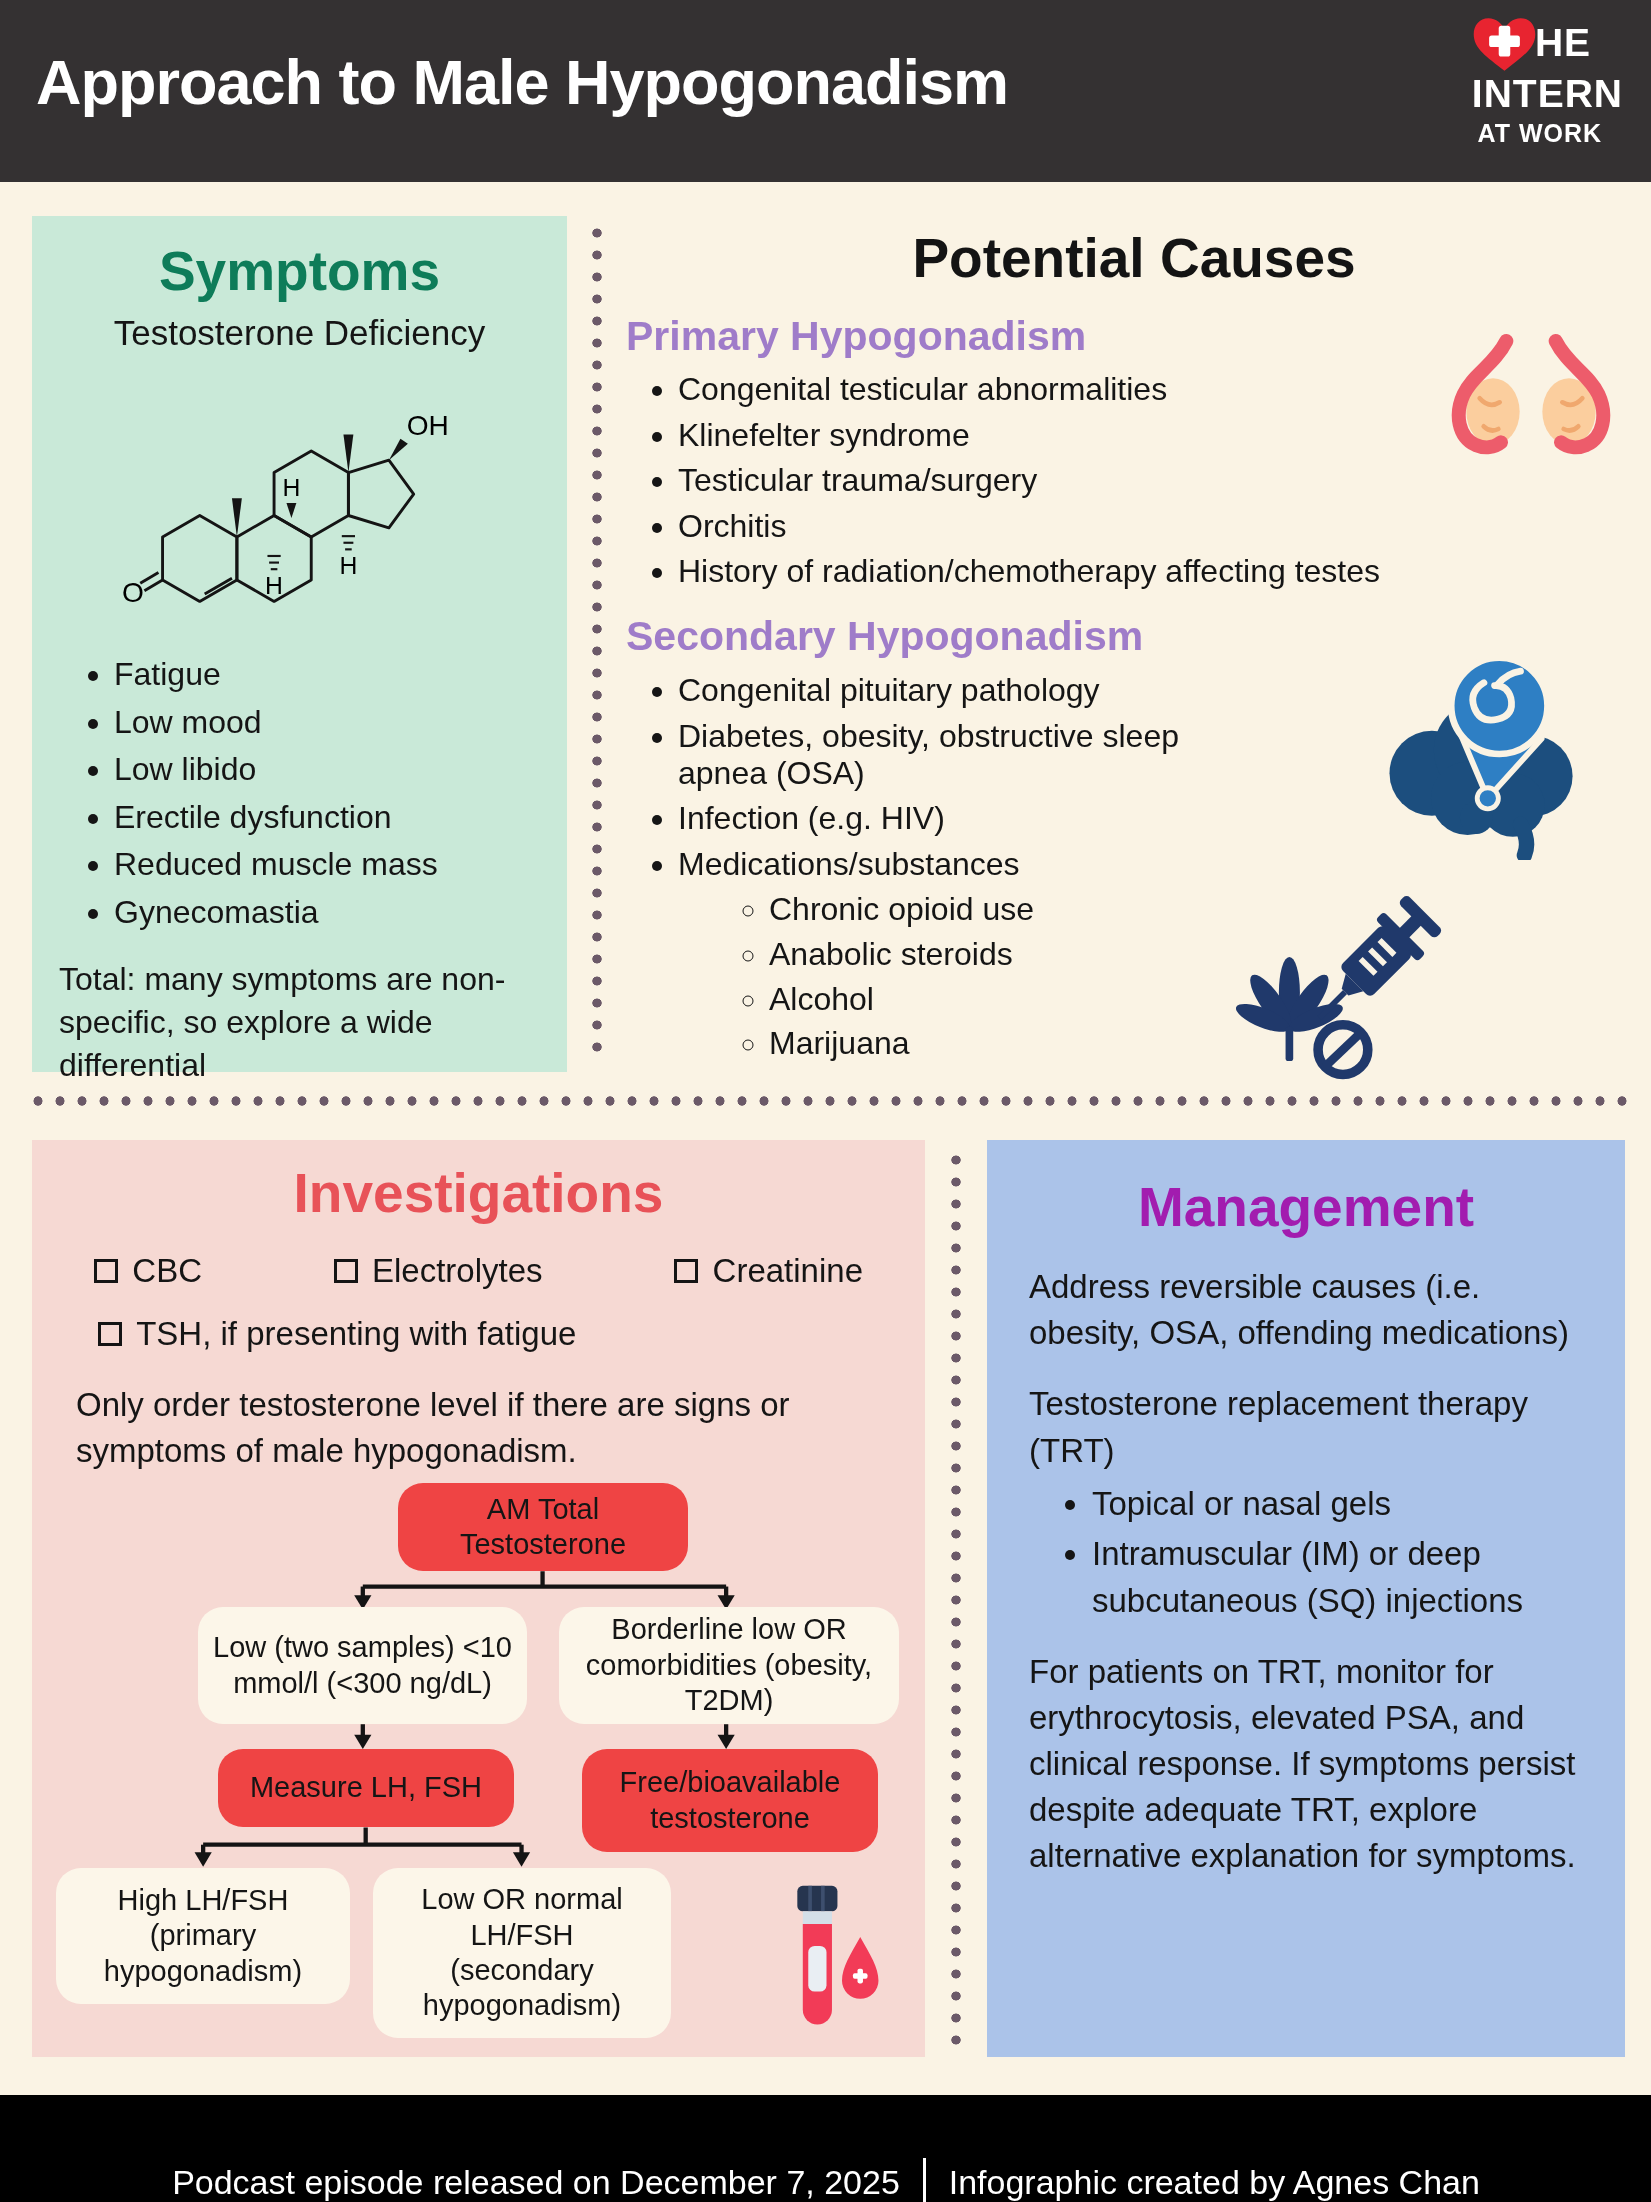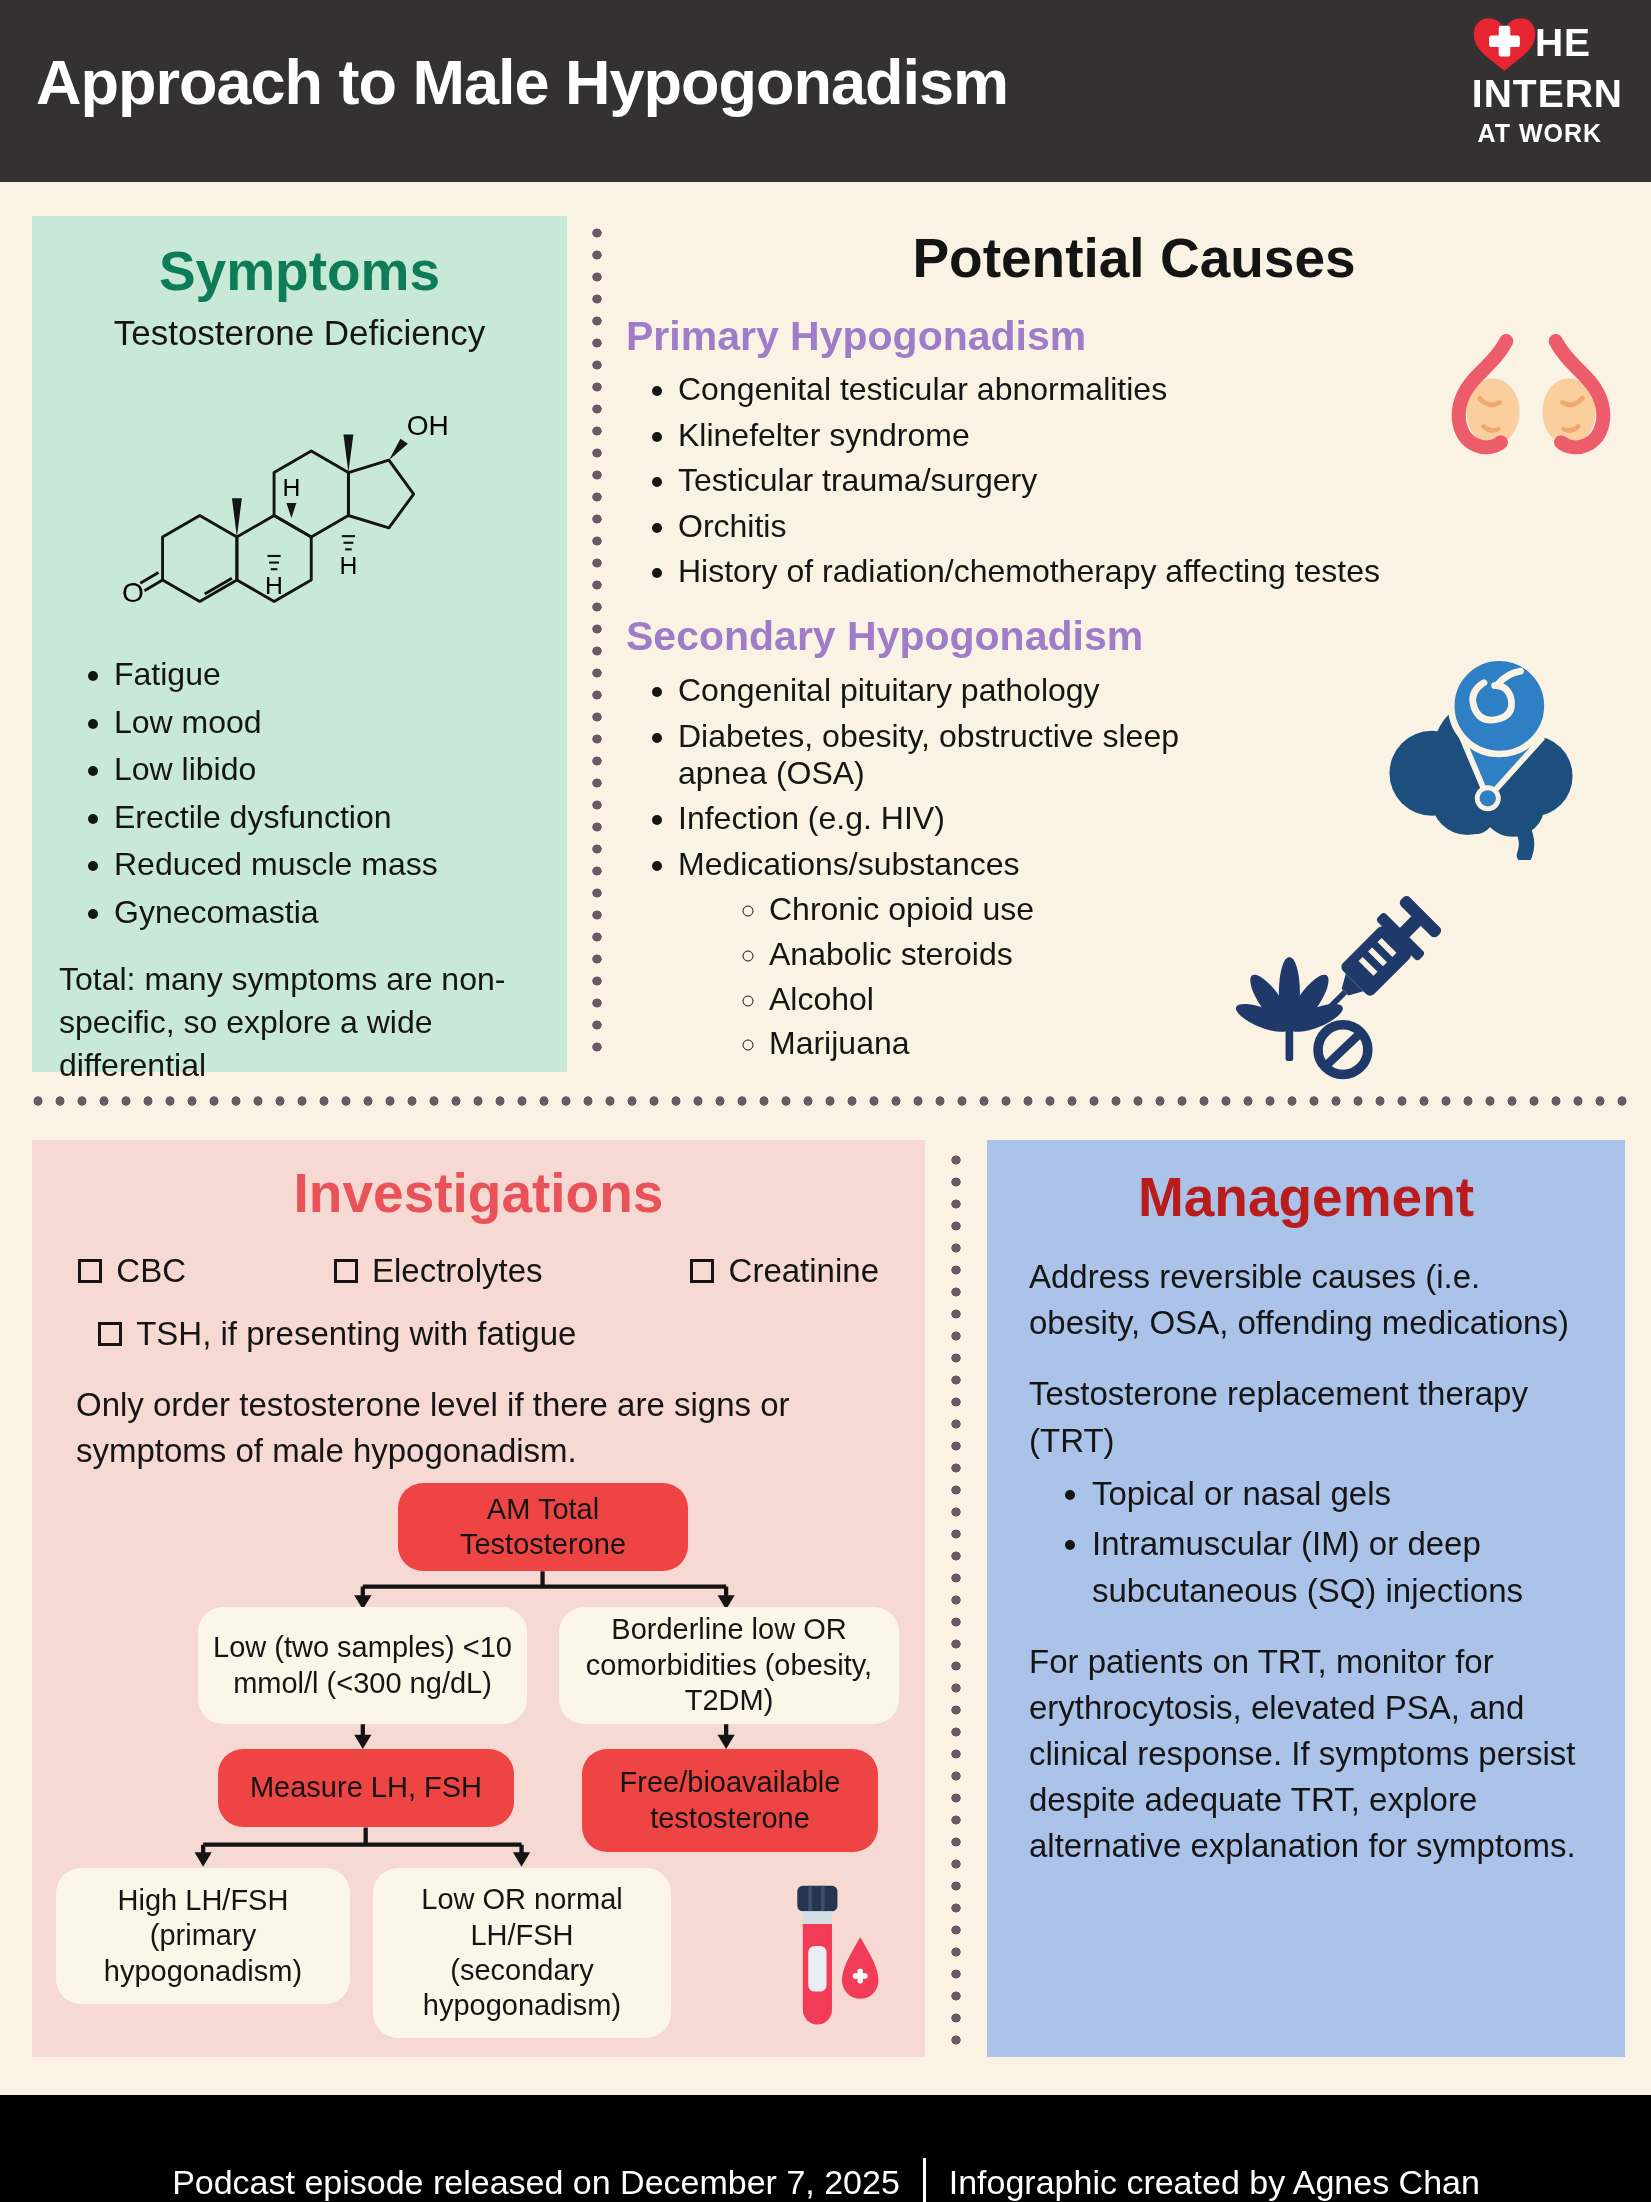--- a/index.html
+++ b/index.html
@@ -40,42 +40,42 @@
   .causes ul{margin:11.5px 0 0;padding-left:52px;font-size:32px;}
   .causes li{margin:8.6px 0;}
   .causes ul.narrow{max-width:650px;}
   .causes ul.sub{list-style:circle;margin:1.9px 0 0;padding-left:143px;font-size:32px;}
   .causes ul.sub li{margin:7.6px 0;}
   .icon-abs{position:absolute;}
 
   .inv-panel{position:absolute;left:32px;top:1140px;width:893px;height:917px;background:#f6d9d3;padding:0 44px;}
   .inv-panel h2{margin:0;padding-top:21px;text-align:center;font-size:55px;font-weight:700;color:#e85258;}
   .cb-row{display:flex;align-items:center;font-size:33px;}
-  .cb-row1{justify-content:space-between;margin:27px 2px 0;align-items:center;}
+  .cb-row1{justify-content:space-between;margin:27px 18px 0;align-items:center;}
   .cb-row2{margin:25px 1.9px 0;padding-left:20px;}
   .cb-item{display:flex;align-items:center;}
   .cbx{display:inline-block;width:24px;height:24px;border:3.8px solid #141414;margin-right:14.3px;flex:0 0 auto;}
   .inv-note{margin:29px 0 0;font-size:33px;line-height:1.38;max-width:813px;}
 
   .flowbox{position:absolute;display:flex;align-items:center;justify-content:center;
     text-align:center;font-size:29px;line-height:1.22;border-radius:25px;padding:5.7px 13.4px;}
   .fb-blue{background:#ef4444;text-align:center;}
   .fb-cream{background:#fcf6e9;}
   #fb-root{left:366px;top:343px;width:290px;height:88px;}
   #fb-low{left:166px;top:467px;width:329px;height:117px;}
   #fb-border{left:527px;top:467px;width:340px;height:117px;}
   #fb-measure{left:186px;top:609px;width:296px;height:78px;}
   #fb-free{left:550px;top:609px;width:296px;height:103px;}
   #fb-primary{left:24px;top:728px;width:294px;height:136px;padding:5.7px 46px;}
   #fb-secondary{left:341px;top:728px;width:298px;height:170px;padding:5.7px 48px;}
   #flow-lines{position:absolute;left:0;top:0;pointer-events:none;}
   #tube-icon{position:absolute;left:738px;top:744px;}
 
   .mgmt-panel{position:absolute;left:987px;top:1140px;width:638px;height:917px;background:#abc3e9;padding:0 42px;}
-  .mgmt-panel h2{margin:0;padding-top:25px;text-align:center;font-size:55px;font-weight:700;color:#b91c1c;}
+  .mgmt-panel h2{margin:0;padding-top:35px;text-align:center;font-size:55px;font-weight:700;color:#a21caf;}
   .mgmt-panel p{margin:25px 0 0;font-size:33px;line-height:1.4;}
   .mgmt-panel ul{margin:7.6px 0 0;padding-left:63px;font-size:33px;line-height:1.4;}
   .mgmt-panel li{margin:3.8px 0;}
 
   .ftr{position:absolute;left:0;top:2095px;width:1652px;height:107px;background:#000;
     display:flex;align-items:flex-end;justify-content:center;gap:23px;color:#fff;font-size:34px;}
   .ftr-bar{width:2.9px;height:44px;background:#fff;}
 </style>
 </head>
 <body>

